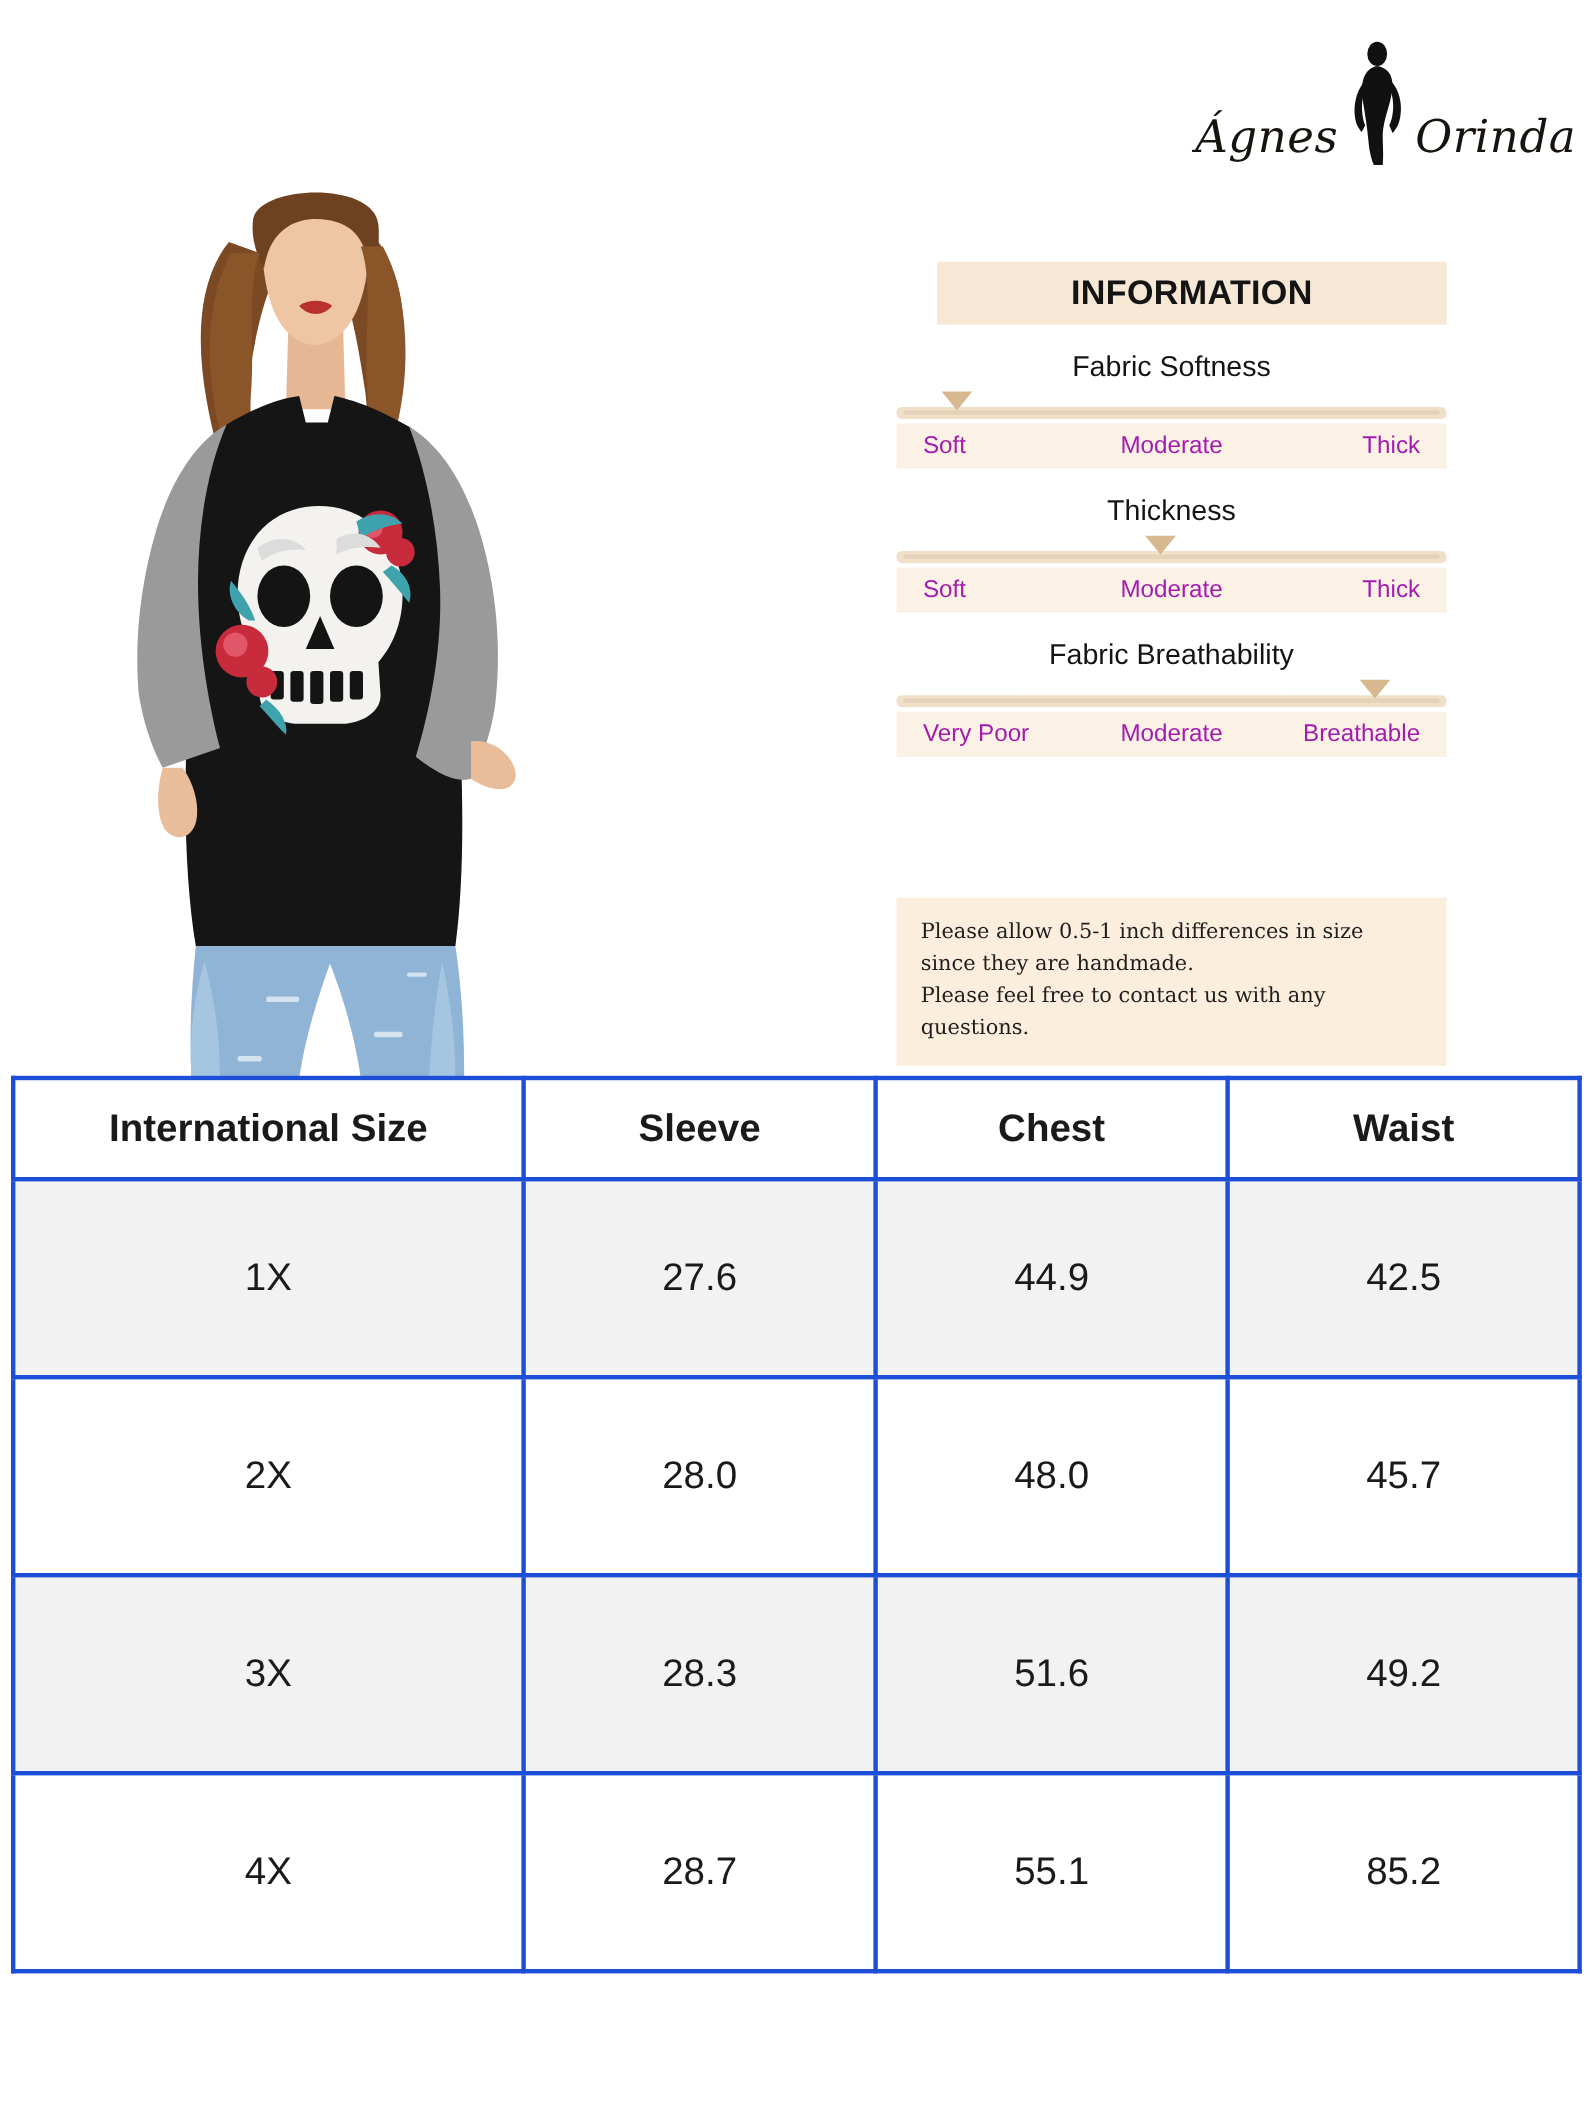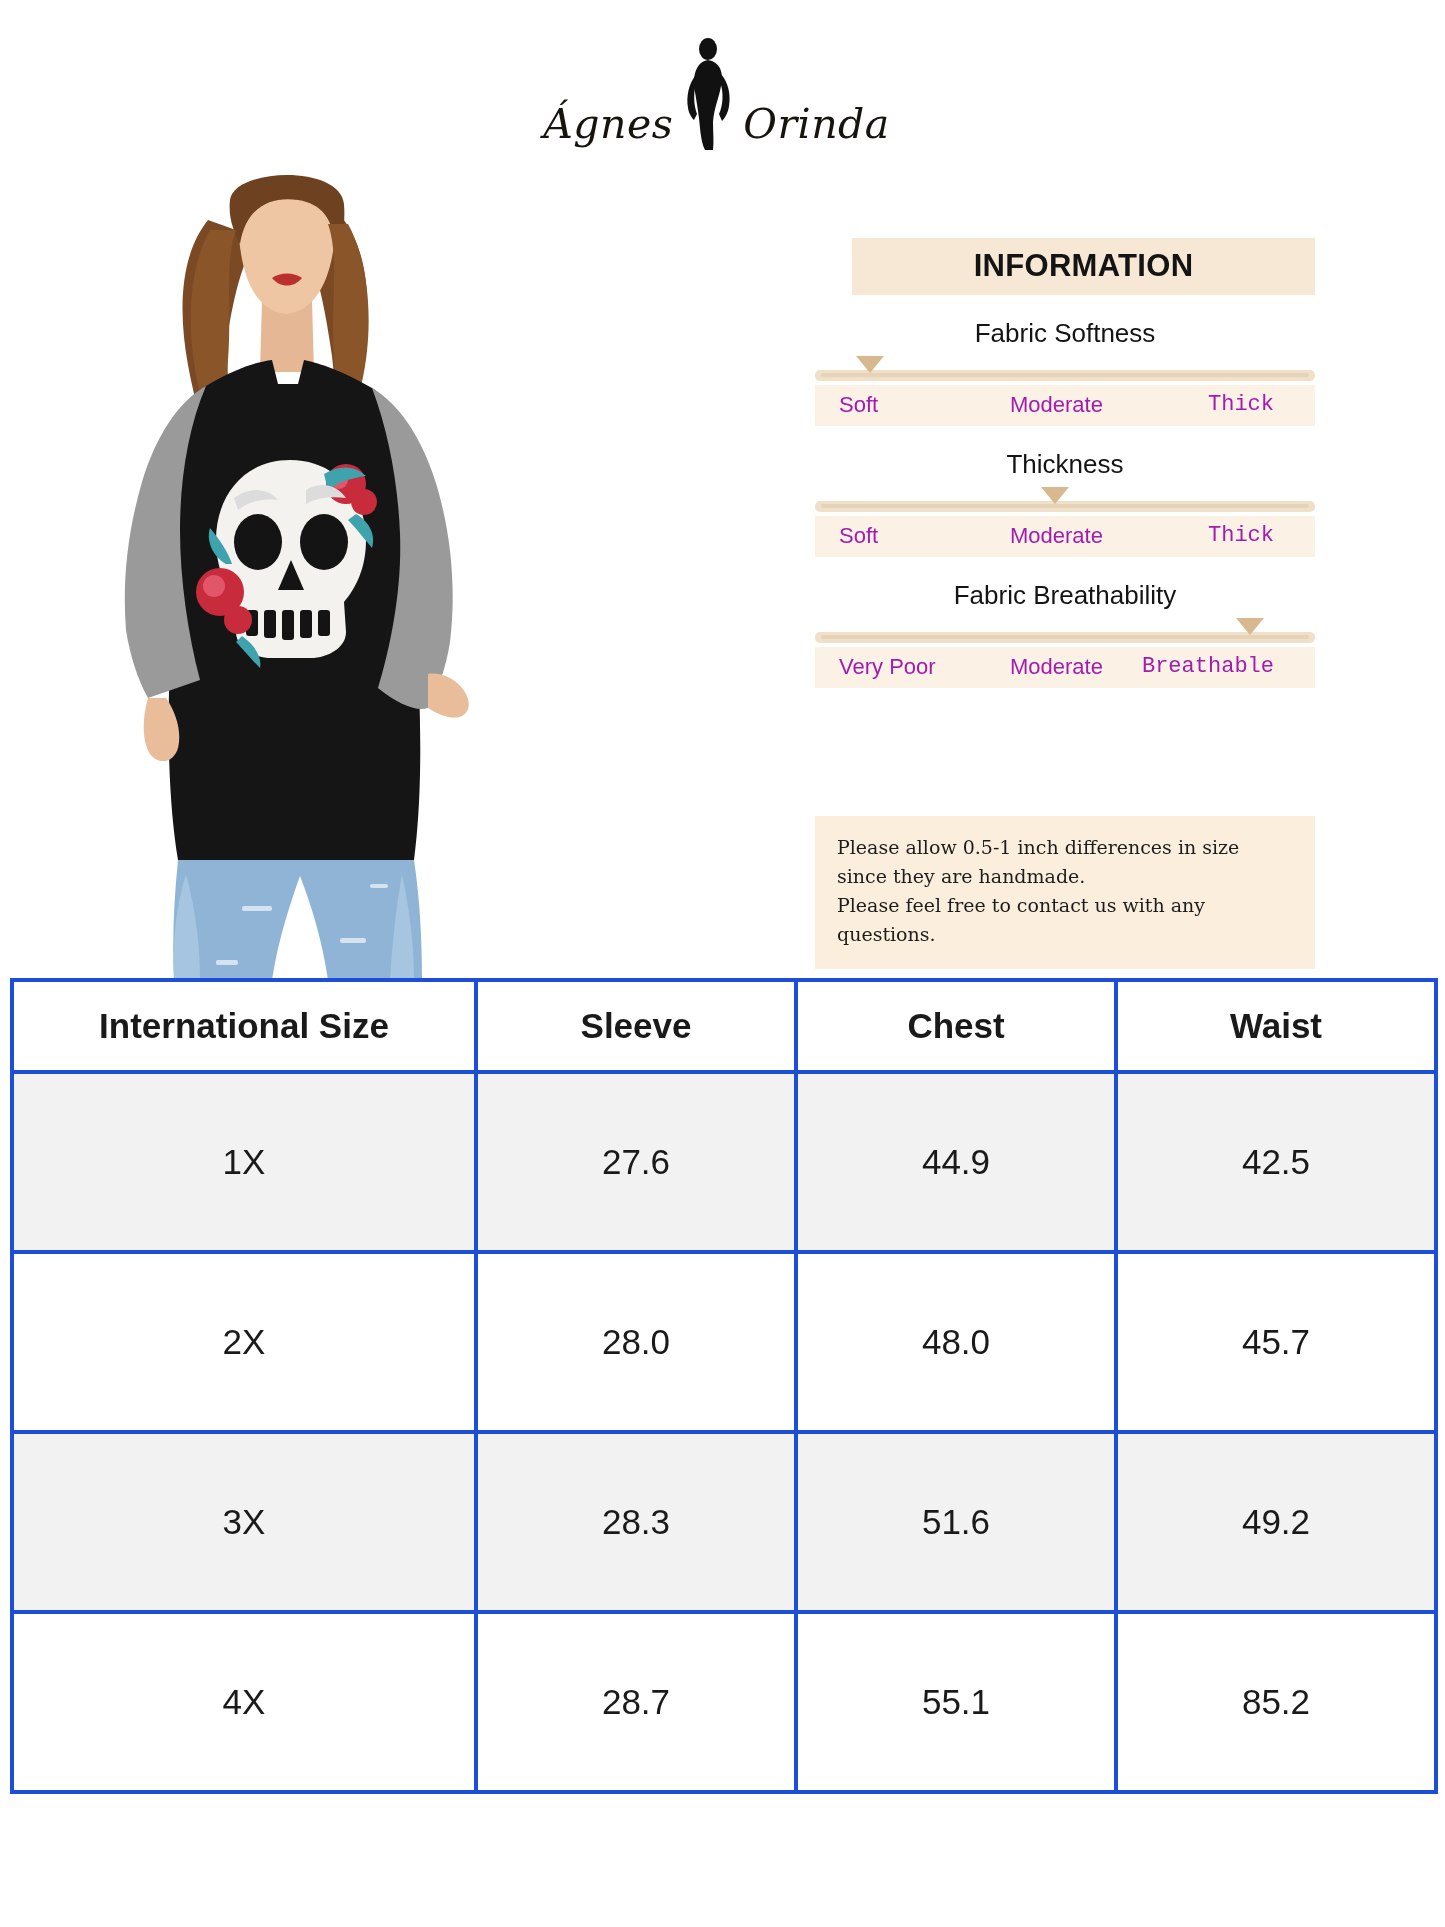--- a/index.html
+++ b/index.html
@@ -18,21 +18,21 @@
   }
 
   
   .brand {
     position: absolute;
     top: 28px;
     left: 0; right: 12px;
     height: 130px;
     display: flex;
     align-items: center;
-    justify-content: center;
+    justify-content: flex-end;
   }
   .brand-inner {
     display: flex;
     align-items: flex-end;
     gap: 6px;
   }
   .brand-text {
     font-family: "DejaVu Serif", serif;
     font-style: italic;
     font-size: 41px;
@@ -118,21 +118,21 @@
     background: #fbf1e5;
   }
   .meter-labels > div {
     flex: 1;
     text-align: center;
     font-size: 22px;
     color: #a21caf;
     padding: 7px 0 8px;
   }
   .meter-labels > div:first-child { text-align: left; padding-left: 24px; }
-  .meter-labels > div:last-child  { text-align: right; padding-right: 41px; font-family: Liberation Mono, monospace; }
+  .meter-labels > div:last-child  { text-align: right; padding-right: 24px; }
 
   .note-box {
     position: absolute;
     left: 815px;
     top: 816px;
     width: 500px;
     background: #fbeedd;
     padding: 17px 22px 20px;
   }
   .note-box p {

